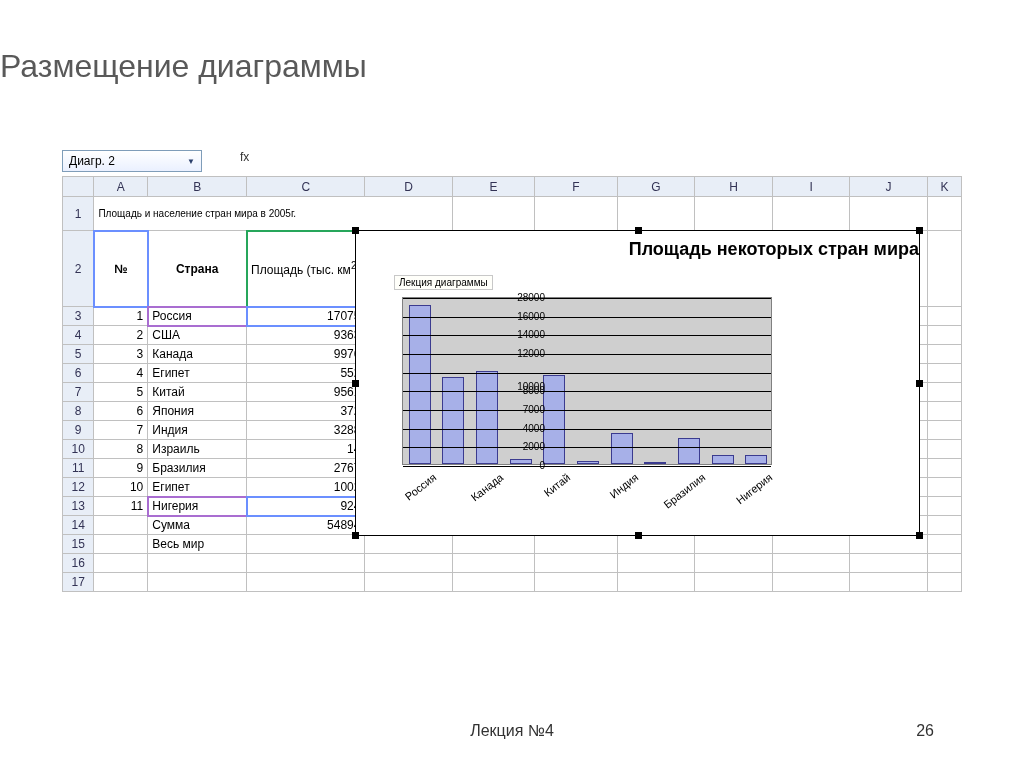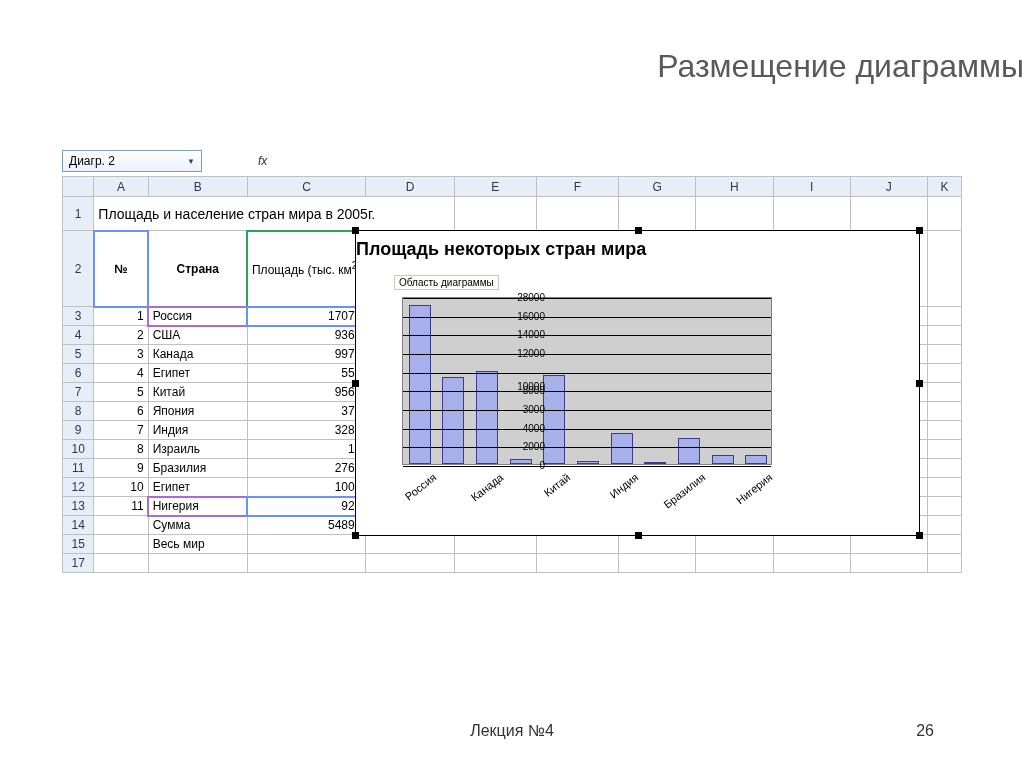--- a/index.html
+++ b/index.html
@@ -1,26 +1,26 @@
 <!DOCTYPE html>
 <html><head>
 <meta charset="utf-8">
 <style>
   * { box-sizing: border-box; }
   html, body { margin: 0; padding: 0; width: 1024px; height: 768px; font-family: Arial, sans-serif; background: #fff; color: #000; }
   .slide { width: 1024px; height: 768px; position: relative; }
-  .title { position: absolute; top: 48px; left: 0; right: 0; text-align: right; font-size: 32px; color: #595959; }
+  .title { position: absolute; top: 48px; left: 0; right: 0; text-align: left; font-size: 32px; color: #595959; }
   .footer-left { position: absolute; bottom: 28px; left: 0; right: 0; text-align: center; font-size: 16px; color: #333; }
   .page-num { position: absolute; bottom: 28px; right: 90px; font-size: 16px; color: #333; }
 
   .excel { position: absolute; top: 150px; left: 62px; width: 900px; }
-  .namebar { display: flex; align-items: center; height: 22px; margin-bottom: 4px; }
+  .namebar { display: flex; height: 22px; margin-bottom: 4px; }
   .namebox { width: 140px; height: 22px; border: 1px solid #7f9db9; background: linear-gradient(#fff,#eaf0ff); font-size: 12px; padding: 0 6px; display: flex; align-items: center; justify-content: space-between; }
   .namebox .tri { font-size: 8px; color: #2b3f6c; }
-  .fx { margin-left: 56px; font-style: italic; font-size: 12px; color: #333; }
+  .fx { margin-left: 38px; font-size: 12px; color: #333; }
 
   table.sheet { border-collapse: collapse; table-layout: fixed; }
   table.sheet th, table.sheet td { border: 1px solid #c0c0c0; font-size: 12px; padding: 0; height: 19px; background: #fff; }
   table.sheet th { background: #e8eef7; color: #335; font-weight: normal; text-align: center; }
   table.sheet th.rowhdr { width: 32px; background: #e8eef7; text-align: center; }
   table.sheet th.colhdr { height: 20px; }
   .cell { padding: 0 4px; overflow: hidden; white-space: nowrap; }
   .right { text-align: right; }
   .center { text-align: center; }
   .bold { font-weight: bold; }
@@ -36,21 +36,21 @@
   .sel-blue  { outline: 2px solid #6b8fff; outline-offset: -1px; }
   .sel-green { outline: 2px solid #26a65b; outline-offset: -1px; }
   .sel-purple{ outline: 2px solid #a96dd1; outline-offset: -1px; }
 
   
   .chart { position: absolute; top: 230px; left: 355px; width: 565px; height: 306px; background: #fff; border: 1px solid #000; }
   .chart .handle { position:absolute; width:7px; height:7px; background:#000; }
   .h-tl{top:-4px;left:-4px}.h-tr{top:-4px;right:-4px}.h-bl{bottom:-4px;left:-4px}.h-br{bottom:-4px;right:-4px}
   .h-tc{top:-4px;left:50%;margin-left:-3px}.h-bc{bottom:-4px;left:50%;margin-left:-3px}
   .h-ml{top:50%;left:-4px;margin-top:-3px}.h-mr{top:50%;right:-4px;margin-top:-3px}
-  .chart-title { text-align:left; font-weight:bold; font-size:18px; margin-top:8px; }
+  .chart-title { text-align:right; font-weight:bold; font-size:18px; margin-top:8px; }
   .chart-area-label { position:absolute; top:44px; left:38px; font-size:10px; border:1px solid #c8c8c8; background:#fffffa; padding:1px 4px; }
   .plot { position:absolute; left:46px; top:66px; width:370px; height:168px; border:1px solid #808080; background:#cfcfcf; }
   .grid-line { position:absolute; left:0; right:0; height:0; border-top:1px solid #000; }
   .bars { position:absolute; left:0; bottom:0; right:0; top:0; }
   .bar { position:absolute; bottom:0; width:22px; background:#a7b0e8; border:1px solid #3b3b8f; }
   .ytick { position:absolute; right:374px; width:40px; text-align:right; font-size:10px; transform:translateY(-50%); }
   .xtick { position:absolute; top:240px; font-size:11px; transform: rotate(-38deg); transform-origin: right top; text-align:right; width:70px; }
   .legend { position:absolute; right:8px; top:120px; width:120px; border:1px solid #000; background:#fff; font-size:12px; padding:6px 6px 6px 24px; }
   .legend .sw { position:absolute; left:6px; top:9px; width:11px; height:11px; background:#a7b0e8; border:1px solid #3b3b8f; }
 </style>
@@ -95,21 +95,21 @@
         <th class="colhdr">F</th>
         <th class="colhdr">G</th>
         <th class="colhdr">H</th>
         <th class="colhdr">I</th>
         <th class="colhdr">J</th>
         <th class="colhdr">K</th>
       </tr>
       <tr class="htall2">
         <th class="rowhdr">1</th>
         <td colspan="4">
-              <div class="cell" style="font-size:14px">Площадь и население стран мира в 2005г.</div>
+              <div class="cell" style="font-size:10px">Площадь и население стран мира в 2005г.</div>
             </td>
         <td></td>
             <td></td>
             <td></td>
             <td></td>
             <td></td>
             <td></td>
             <td></td>
       </tr>
       <tr class="htall">
@@ -370,20 +370,34 @@
             <td></td>
             <td></td>
             <td></td>
           </tr>
       <tr>
             <th class="rowhdr">15</th>
             <td></td>
             <td>
               <div class="cell">Весь мир</div>
             </td>
+            <td></td>
+            <td></td>
+            <td></td>
+            <td></td>
+            <td></td>
+            <td></td>
+            <td></td>
+            <td></td>
+            <td></td>
+          </tr>
+      <tr>
+            <th class="rowhdr">16</th>
+            <td></td>
+            <td></td>
             <td></td>
             <td></td>
             <td></td>
             <td></td>
             <td></td>
             <td></td>
             <td></td>
             <td></td>
             <td></td>
           </tr>
@@ -409,21 +423,21 @@
     <div class="handle h-tl"></div>
     <div class="handle h-tc"></div>
     <div class="handle h-tr"></div>
     <div class="handle h-ml"></div>
     <div class="handle h-mr"></div>
     <div class="handle h-bl"></div>
     <div class="handle h-bc"></div>
     <div class="handle h-br"></div>
 
     <div class="chart-title">Площадь некоторых стран мира</div>
-    <div class="chart-area-label">Область диаграммы</div>
+    <div class="chart-area-label">Лекция диаграммы</div>
 
     <div class="plot">
       <div class="bars" id="bars">
           <div class="bar" style="left: 5.81818px; height: 159.367px;"></div>
           <div class="bar" style="left: 39.4545px; height: 87.388px;"></div>
           <div class="bar" style="left: 73.0909px; height: 93.1093px;"></div>
           <div class="bar" style="left: 106.727px; height: 5.152px;"></div>
           <div class="bar" style="left: 140.364px; height: 89.236px;"></div>
           <div class="bar" style="left: 174px; height: 3.472px;"></div>
           <div class="bar" style="left: 207.636px; height: 30.688px;"></div>
@@ -440,21 +454,21 @@
         <div class="grid-line" style="top: 74.6667px;"></div>
         <div class="grid-line" style="top: 56px;"></div>
         <div class="grid-line" style="top: 37.3333px;"></div>
         <div class="grid-line" style="top: 18.6667px;"></div>
         <div class="grid-line" style="top: 0px;"></div>
       </div>
     <div id="yticks">
         <div class="ytick" style="top: 234px;">0</div>
         <div class="ytick" style="top: 215.333px;">2000</div>
         <div class="ytick" style="top: 196.667px;">4000</div>
-        <div class="ytick" style="top: 178px;">3000</div>
+        <div class="ytick" style="top: 178px;">7000</div>
         <div class="ytick" style="top: 159.333px;">8000</div>
         <div class="ytick" style="top: 155px; text-align: right;">10000</div>
         <div class="ytick" style="top: 122px;">12000</div>
         <div class="ytick" style="top: 103.333px;">14000</div>
         <div class="ytick" style="top: 84.6667px;">16000</div>
         <div class="ytick" style="top: 66px;">28000</div>
       </div>
     <div id="xticks">
         <div class="xtick" style="left: 4.81818px;">Россия</div>
         <div class="xtick" style="left: 72.0909px;">Канада</div>

